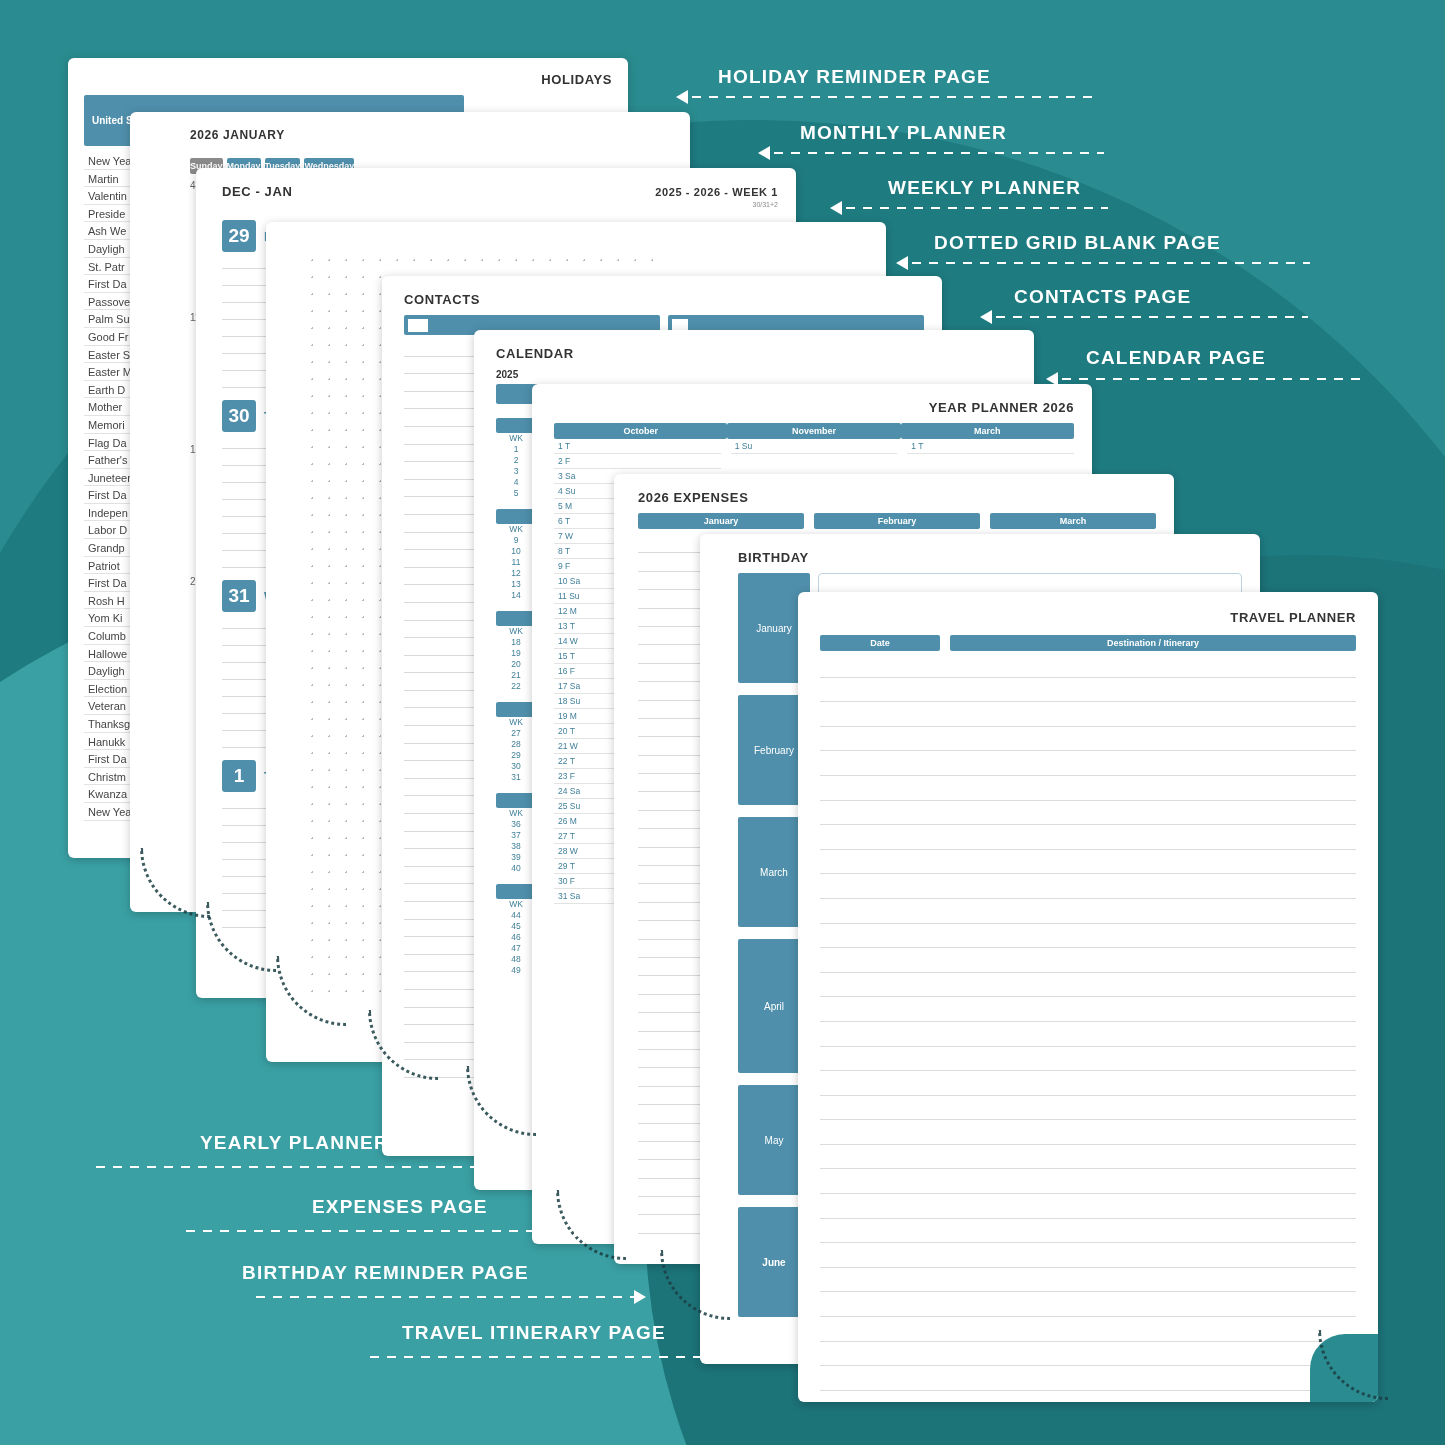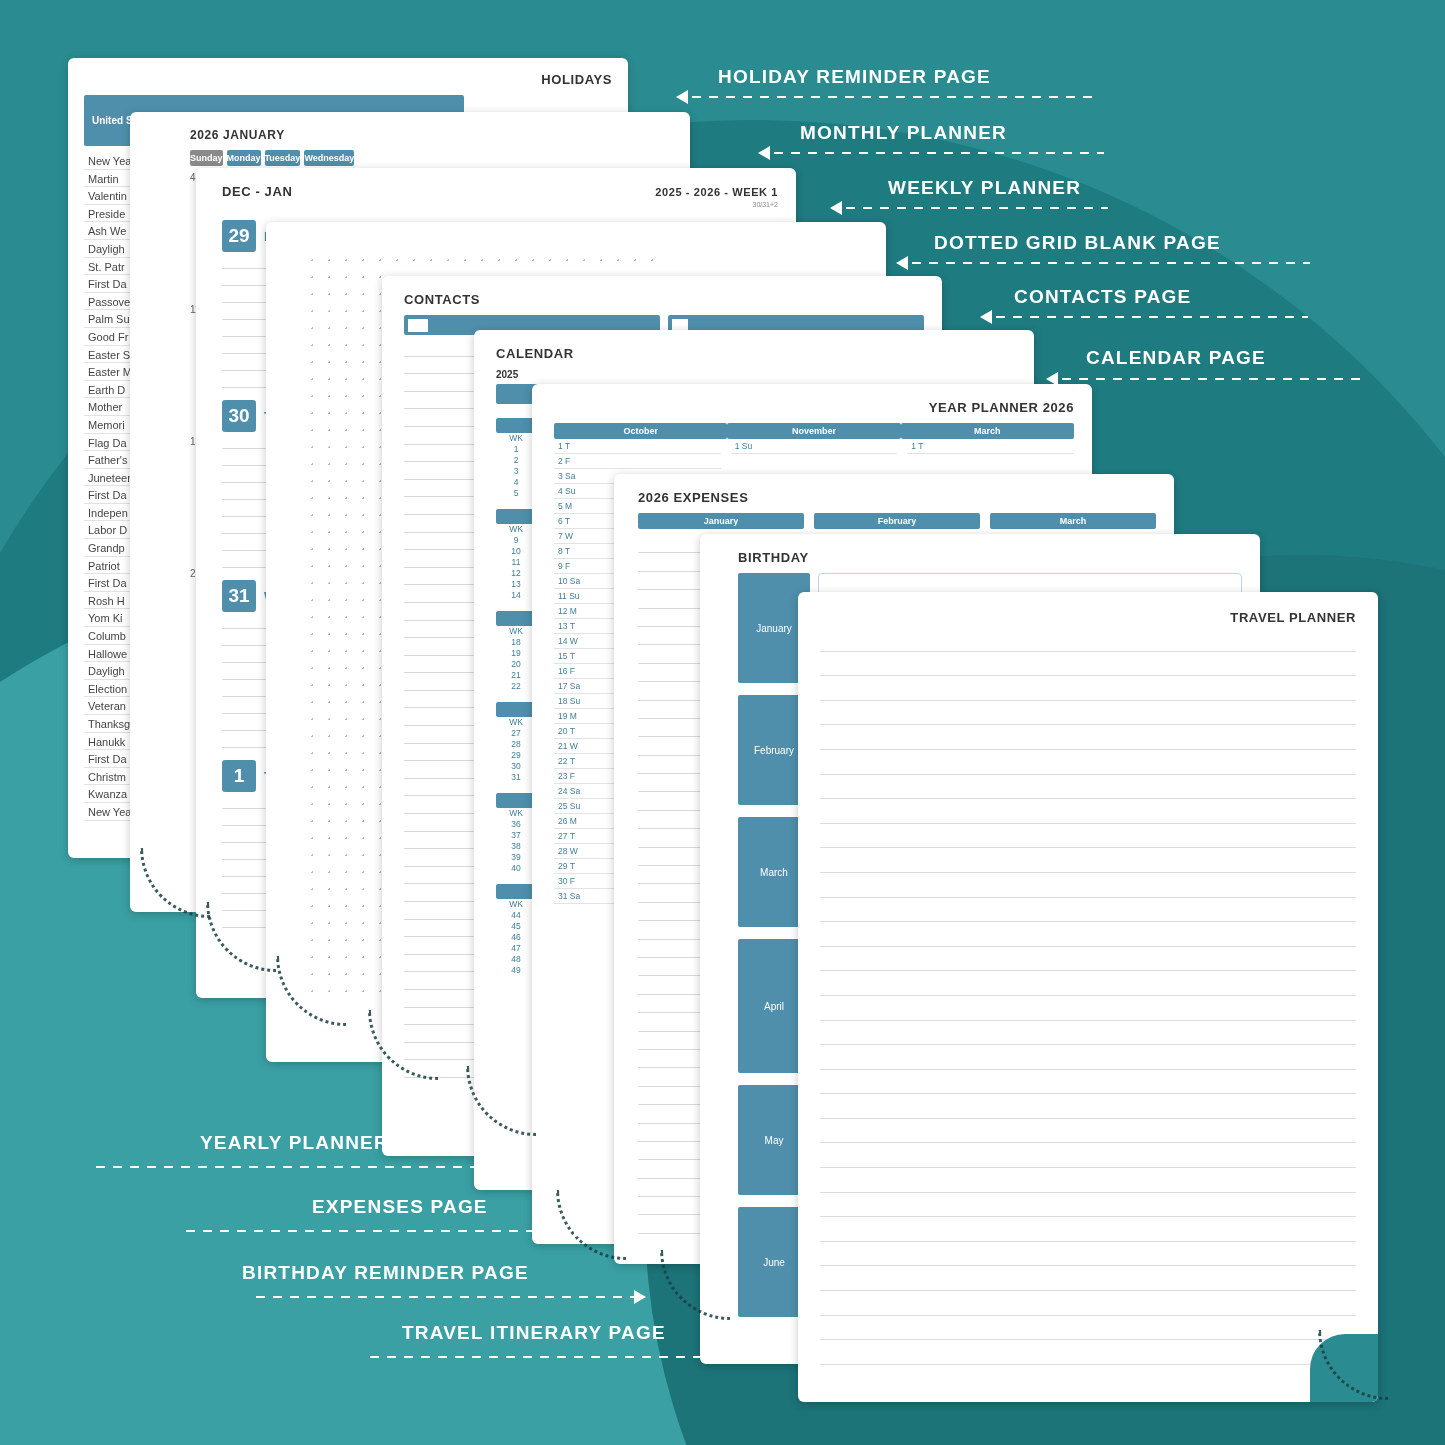--- a/index.html
+++ b/index.html
@@ -176,21 +176,21 @@
         <div>Kwanza</div>
         <div>New Yea</div>
       </div>
   </div>
   <div class="corner"></div>
 </div>
 
 <div class="sheet" id="monthly-page" style="left:130px; top:112px; width:560px; height:800px; border-radius:6px;">
   <div style="padding:16px 14px 0 60px;">
     <div class="sheet-title" style="font-size:12px;">2026 JANUARY</div>
-    <div class="mrow" style="margin-top:8px;" id="monthly-weekdays">
+    <div class="mrow" style="margin-top:16px;" id="monthly-weekdays">
         <div class="bar" style="background: rgb(138, 138, 138);">Sunday</div>
         <div class="bar">Monday</div>
         <div class="bar">Tuesday</div>
         <div class="bar">Wednesday</div>
       </div>
     <div id="monthly-weeks">
         <div class="mrow" style="margin-top: 4px;">
           <div style="width: 22px; font-size: 10px; color: rgb(102, 102, 102); padding-top: 2px;">4</div>
           <div class="cell"></div>
           <div class="cell"></div>
@@ -531,31 +531,35 @@
 <div class="sheet" id="birthday-page" style="left:700px; top:534px; width:560px; height:830px; border-radius:6px;">
   <div style="padding:16px 18px 0 38px;">
     <div class="sheet-title">BIRTHDAY</div>
     <div style="display:flex; gap:8px; margin-top:8px;">
       <div style="width:72px;" id="bday-months">
           <div class="bmon" style="height: 110px; margin-bottom: 12px;">January</div>
           <div class="bmon" style="height: 110px; margin-bottom: 12px;">February</div>
           <div class="bmon" style="height: 110px; margin-bottom: 12px;">March</div>
           <div class="bmon" style="height: 134px; margin-bottom: 12px;">April</div>
           <div class="bmon" style="height: 110px; margin-bottom: 12px;">May</div>
-          <div class="bmon" style="height: 110px; margin-bottom: 12px;">June</div>
+          <div class="bmon" style="height: 110px; margin-bottom: 12px; font-weight: bold;">June</div>
         </div>
       <div style="flex:1; border:1px solid #bcd5e0; border-radius:4px; height:720px;"></div>
     </div>
   </div>
   <div class="corner"></div>
 </div>
 
 <div class="sheet" id="travel-page" style="left:798px; top:592px; width:580px; height:810px; border-radius:6px;">
   <div style="padding:18px 22px 0 22px;">
     <div class="sheet-title" style="text-align:right;">TRAVEL PLANNER</div>
+    <div style="display:flex; gap:10px; margin-top:10px;">
+      <div class="bar" style="width:120px;">Date</div>
+      <div class="bar" style="flex:1;">Destination / Itinerary</div>
+    </div>
     <div id="travel-rows" style="margin-top:2px;">
         <div class="trow"></div>
         <div class="trow"></div>
         <div class="trow"></div>
         <div class="trow"></div>
         <div class="trow"></div>
         <div class="trow"></div>
         <div class="trow"></div>
         <div class="trow"></div>
         <div class="trow"></div>

